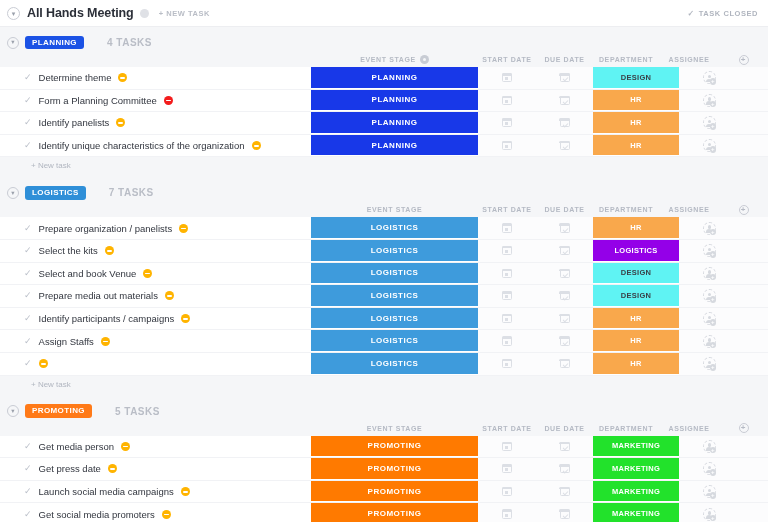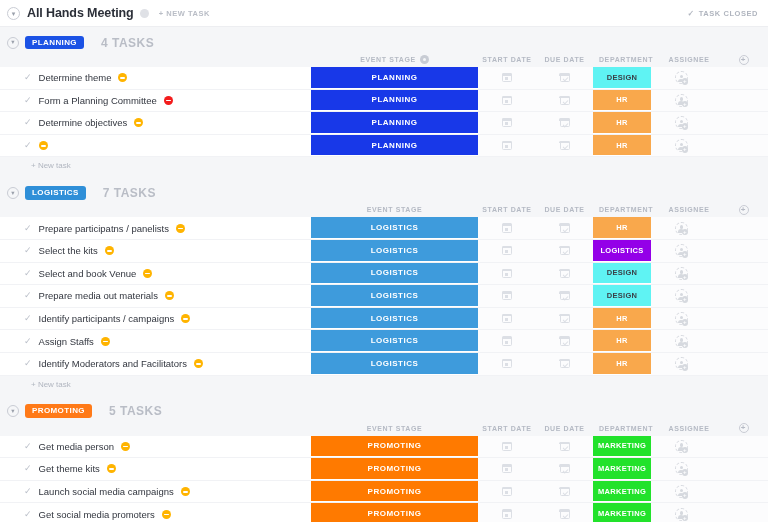--- a/index.html
+++ b/index.html
@@ -86,25 +86,25 @@
     display: inline-block;
     color: #fff;
     font-size: 8px;
     font-weight: bold;
     letter-spacing: 0.4px;
     padding: 3px 7px 2.5px 7px;
     border-radius: 3px;
     line-height: 1;
   }
   .g-count {
-    font-size: 12px;
+    font-size: 10px;
     letter-spacing: 0.5px;
     color: #b9bdc6;
     font-weight: bold;
-    margin-left: 17px;
+    margin-left: 23px;
   }
 
   
   .colhead {
     display: flex;
     height: 15px;
     align-items: center;
     font-size: 7px;
     letter-spacing: 0.6px;
     color: #b5bac4;
@@ -227,21 +227,21 @@
     content: "";
     position: absolute;
     left: 2px; top: 3.2px;
     width: 4.2px; height: 2px;
     border-left: 1.2px solid #dcdfe5;
     border-bottom: 1.2px solid #dcdfe5;
     transform: rotate(-45deg);
   }
 
   .cell-dept {
-    width: 58px;
+    width: 86px;
     display: flex; align-items: center; justify-content: center;
     font-size: 7.5px;
     font-weight: bold;
     letter-spacing: 0.3px;
     border-bottom: 1px solid #ffffff;
   }
   .cell-asgn {
     width: 60px;
     display: flex; align-items: center; justify-content: center;
     background: #fcfcfd;
@@ -368,21 +368,21 @@
           <span class="head"></span>
           <span class="body"></span>
           <span class="plus">+</span>
         </span>
       </div>
       <div class="cell-tail"></div>
     </div>
     <div class="row">
       <div class="cell-name">
         <span class="row-check">✓</span>
-        <span class="task-text">Determine objectives</span>
+        <span class="task-text">Identify panelists</span>
         <span class="prio" style="background:#FFB400"></span>
       </div>
       <div class="cell-stage" style="background:#1838E8">PLANNING</div>
       <div class="cell-date cell-start">
         <span class="cal solid"></span>
       </div>
       <div class="cell-date cell-due">
         <span class="cal check"></span>
       </div>
       <div class="cell-dept" style="background:#F9A84C;color:#ffffff">HR</div>
@@ -391,20 +391,21 @@
           <span class="head"></span>
           <span class="body"></span>
           <span class="plus">+</span>
         </span>
       </div>
       <div class="cell-tail"></div>
     </div>
     <div class="row">
       <div class="cell-name">
         <span class="row-check">✓</span>
+        <span class="task-text">Identify unique characteristics of the organization</span>
         <span class="prio" style="background:#FFB400"></span>
       </div>
       <div class="cell-stage" style="background:#1838E8">PLANNING</div>
       <div class="cell-date cell-start">
         <span class="cal solid"></span>
       </div>
       <div class="cell-date cell-due">
         <span class="cal check"></span>
       </div>
       <div class="cell-dept" style="background:#F9A84C;color:#ffffff">HR</div>
@@ -437,21 +438,21 @@
       <div class="c-dept">DEPARTMENT</div>
       <div class="c-asgn">ASSIGNEE</div>
       <div class="c-add">
         <span class="addcol">+</span>
       </div>
     </div>
     <div class="rows">
     <div class="row">
       <div class="cell-name">
         <span class="row-check">✓</span>
-        <span class="task-text">Prepare participatns / panelists</span>
+        <span class="task-text">Prepare organization / panelists</span>
         <span class="prio" style="background:#FFB400"></span>
       </div>
       <div class="cell-stage" style="background:#3E9BDC">LOGISTICS</div>
       <div class="cell-date cell-start">
         <span class="cal solid"></span>
       </div>
       <div class="cell-date cell-due">
         <span class="cal check"></span>
       </div>
       <div class="cell-dept" style="background:#F9A84C;color:#ffffff">HR</div>
@@ -575,21 +576,20 @@
           <span class="head"></span>
           <span class="body"></span>
           <span class="plus">+</span>
         </span>
       </div>
       <div class="cell-tail"></div>
     </div>
     <div class="row">
       <div class="cell-name">
         <span class="row-check">✓</span>
-        <span class="task-text">Identify Moderators and Facilitators</span>
         <span class="prio" style="background:#FFB400"></span>
       </div>
       <div class="cell-stage" style="background:#3E9BDC">LOGISTICS</div>
       <div class="cell-date cell-start">
         <span class="cal solid"></span>
       </div>
       <div class="cell-date cell-due">
         <span class="cal check"></span>
       </div>
       <div class="cell-dept" style="background:#F9A84C;color:#ffffff">HR</div>
@@ -645,21 +645,21 @@
           <span class="head"></span>
           <span class="body"></span>
           <span class="plus">+</span>
         </span>
       </div>
       <div class="cell-tail"></div>
     </div>
     <div class="row">
       <div class="cell-name">
         <span class="row-check">✓</span>
-        <span class="task-text">Get theme kits</span>
+        <span class="task-text">Get press date</span>
         <span class="prio" style="background:#FFB400"></span>
       </div>
       <div class="cell-stage" style="background:#FF7A00">PROMOTING</div>
       <div class="cell-date cell-start">
         <span class="cal solid"></span>
       </div>
       <div class="cell-date cell-due">
         <span class="cal check"></span>
       </div>
       <div class="cell-dept" style="background:#22E22B;color:#ffffff">MARKETING</div>

